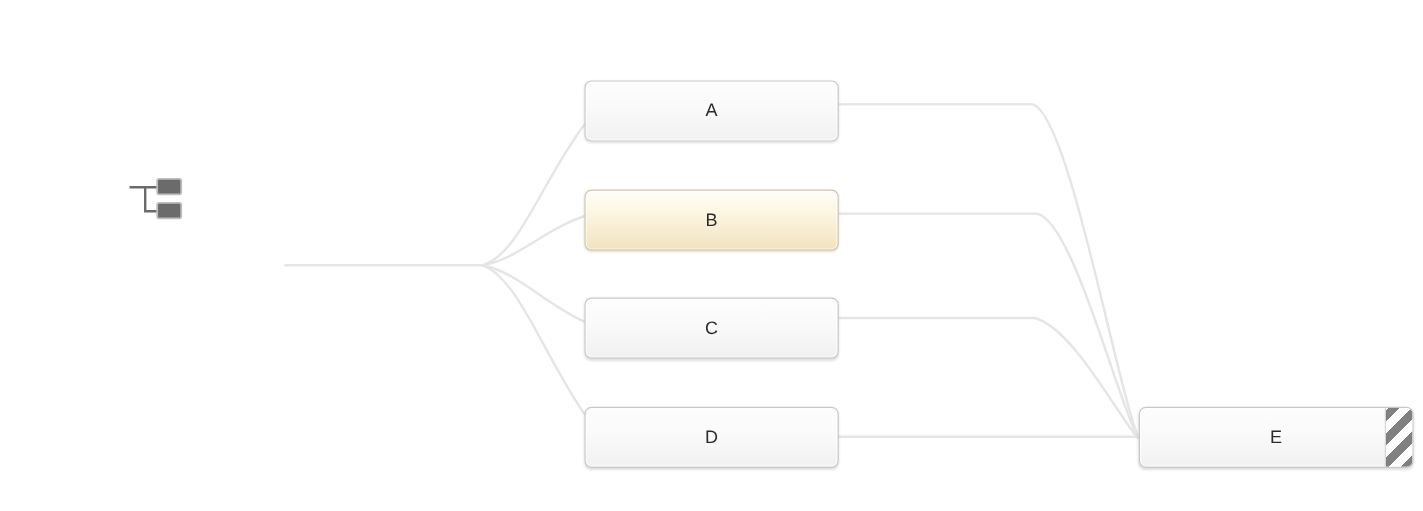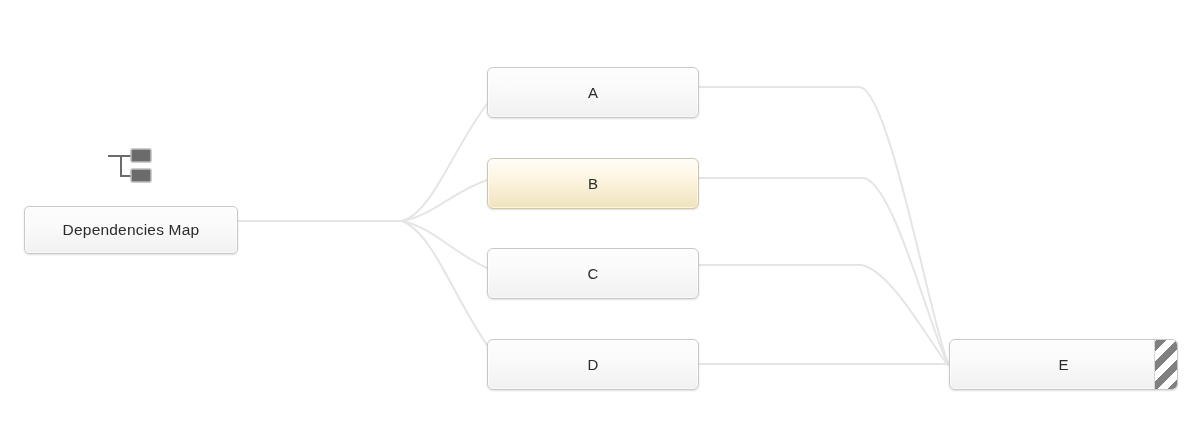--- a/index.html
+++ b/index.html
@@ -128,23 +128,20 @@
 
   <svg id="hierarchy-icon" viewBox="0 0 46 38" xmlns="http://www.w3.org/2000/svg">
     <g stroke="#6b6b6b" stroke-width="2" fill="none">
       <path d="M 1,9 L 14,9 L 14,29 L 24,29"></path>
       <path d="M 14,9 L 24,9"></path>
     </g>
     <rect x="24" y="2" width="20" height="13" rx="1.5" fill="#6b6b6b" stroke="#bdbdbd" stroke-width="1.5"></rect>
     <rect x="24" y="22" width="20" height="13" rx="1.5" fill="#6b6b6b" stroke="#bdbdbd" stroke-width="1.5"></rect>
   </svg>
 
-  <div class="node" id="node-root">
-    <span class="node-label">Dependencies Map</span>
-  </div>
 
   <div class="node" id="node-a">
     <span class="node-label">A</span>
   </div>
 
   <div class="node highlight" id="node-b">
     <span class="node-label">B</span>
   </div>
 
   <div class="node" id="node-c">

